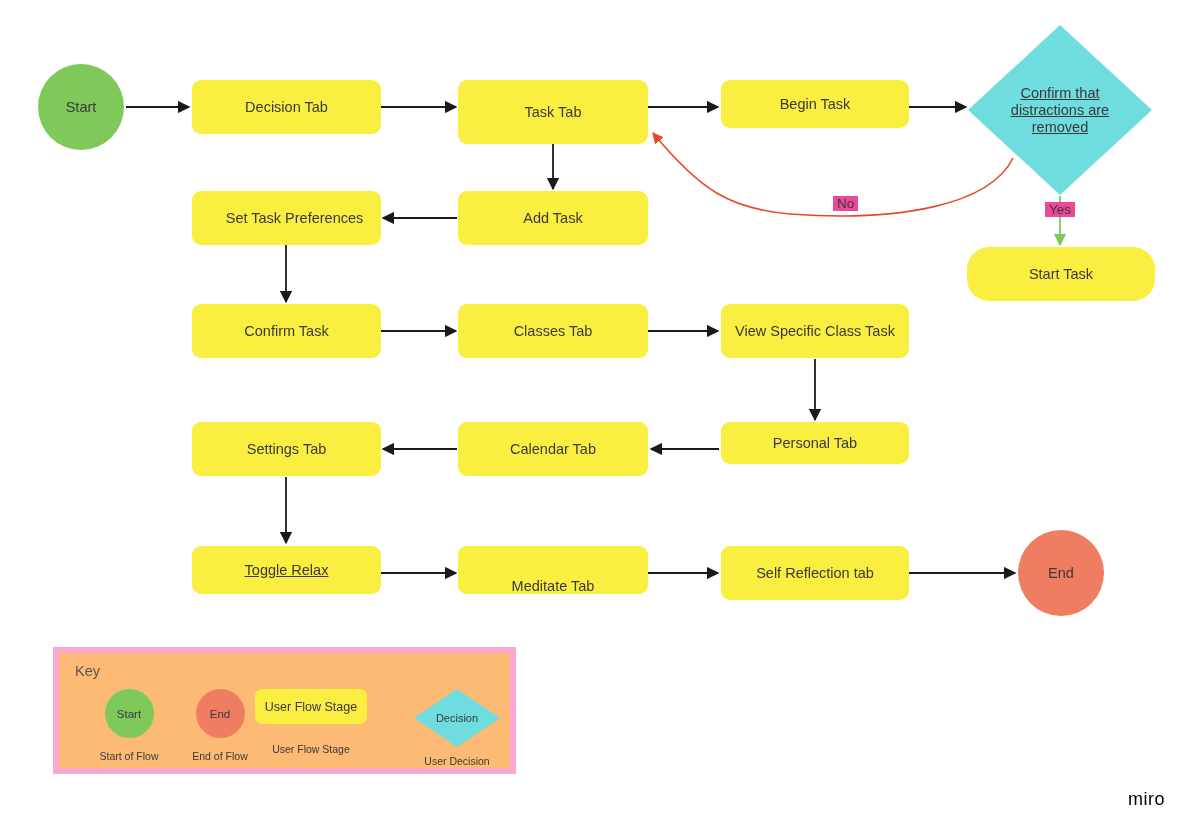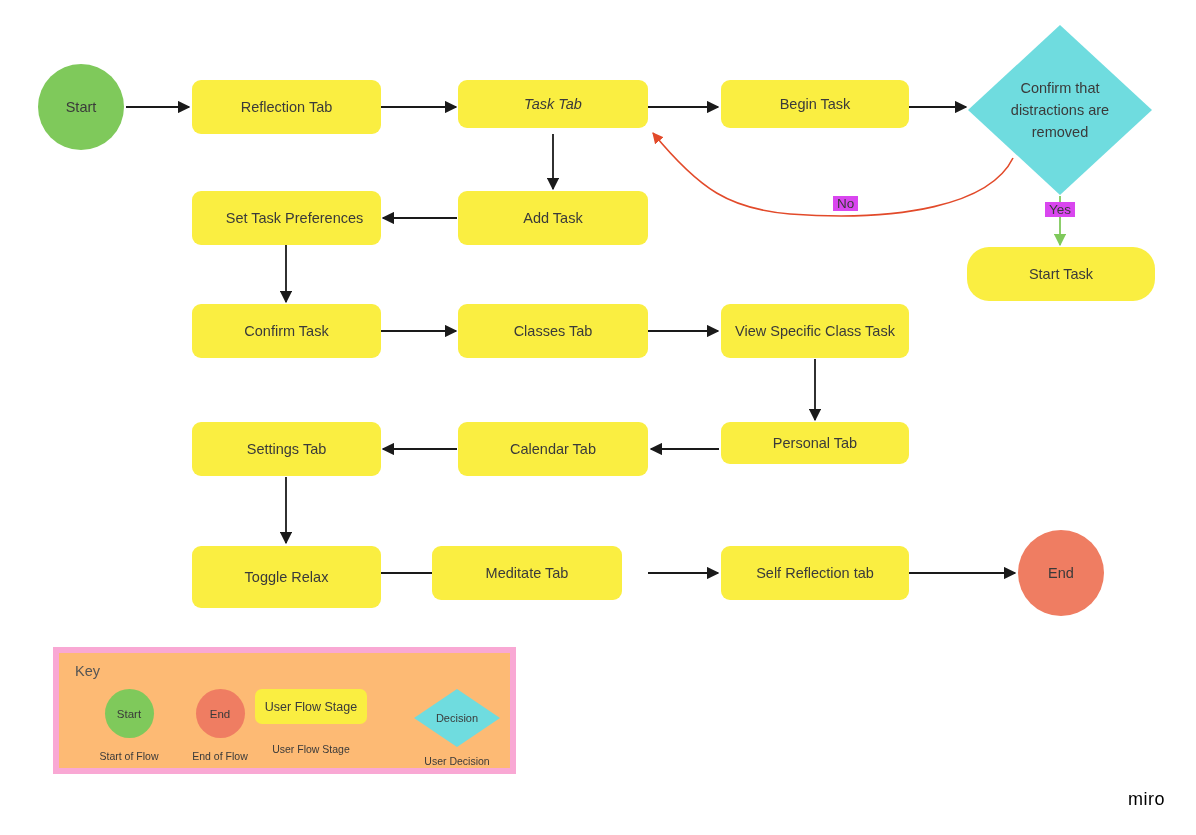--- a/index.html
+++ b/index.html
@@ -42,39 +42,40 @@
     font-size: 14.5px;
   }
   .node-terminator {
     border-radius: 50%;
     font-size: 14.5px;
   }
   .node-start { background: #7FC95B; }
   .node-end { background: #EF7D62; }
   .node-decision {
     font-size: 14.5px;
-    line-height: 22px;
+    line-height: 17px;
+    text-decoration: underline;
   }
   .diamond-shape {
     position: absolute;
     left: 0; top: 0;
     width: 100%; height: 100%;
     background: #6FDCDF;
     clip-path: polygon(50% 0%, 100% 50%, 50% 100%, 0% 50%);
   }
   .diamond-label {
     position: relative;
     z-index: 2;
     width: 78%;
   }
   .edge-label {
     position: absolute;
     font-size: 13.5px;
     color: #3a3a3a;
-    background: #d946ef;
+    background: #ec4899;
     padding: 0 4px;
     white-space: nowrap;
   }
   
   #key-box {
     position: absolute;
     left: 53px;
     top: 647px;
     width: 463px;
     height: 127px;
@@ -194,24 +195,24 @@
     <path d="M 1013 158 C 990 205, 900 222, 790 214 C 730 209, 700 190, 653 133" stroke="#E24A2A" stroke-width="1.6" fill="none" marker-end="url(#arrow-red)"></path>
 
     <line x1="1060" y1="196" x2="1060" y2="245" stroke="#7FC95B" stroke-width="1.8" fill="none" marker-end="url(#arrow-green)"></line>
   </svg>
 
   <div class="node node-terminator node-start" style="left:38px; top:64px; width:86px; height:86px;">
     <span>Start</span>
   </div>
 
   <div class="node node-stage" style="left:192px; top:80px; width:189px; height:54px;">
-    <span>Reflection Tab</span>
-  </div>
-
-  <div class="node node-stage" style="left:458px; top:80px; width:190px; height:48px;font-style:italic;">
+    <span>Decision Tab</span>
+  </div>
+
+  <div class="node node-stage" style="left:458px; top:80px; width:190px; height:64px;">
     <span>Task Tab</span>
   </div>
 
   <div class="node node-stage" style="left:721px; top:80px; width:188px; height:48px;">
     <span>Begin Task</span>
   </div>
 
   <div class="node node-decision" style="left:968px; top:25px; width:184px; height:170px;">
     <div class="diamond-shape"></div>
     <span class="diamond-label">Confirm that distractions are removed</span>
@@ -246,25 +247,25 @@
   </div>
 
   <div class="node node-stage" style="left:458px; top:422px; width:190px; height:54px;">
     <span>Calendar Tab</span>
   </div>
 
   <div class="node node-stage" style="left:192px; top:422px; width:189px; height:54px;">
     <span>Settings Tab</span>
   </div>
 
-  <div class="node node-stage" style="left:192px; top:546px; width:189px; height:62px;">
+  <div class="node node-stage" style="left:192px; top:546px; width:189px; height:48px;text-decoration:underline;">
     <span>Toggle Relax</span>
   </div>
 
-  <div class="node node-stage" style="left:432px; top:546px; width:190px; height:54px;">
+  <div class="node node-stage" style="left:458px; top:546px; width:190px; height:48px;align-items:flex-end;">
     <span>Meditate Tab</span>
   </div>
 
   <div class="node node-stage" style="left:721px; top:546px; width:188px; height:54px;">
     <span>Self Reflection tab</span>
   </div>
 
   <div class="node node-terminator node-end" style="left:1018px; top:530px; width:86px; height:86px;">
     <span>End</span>
   </div>

